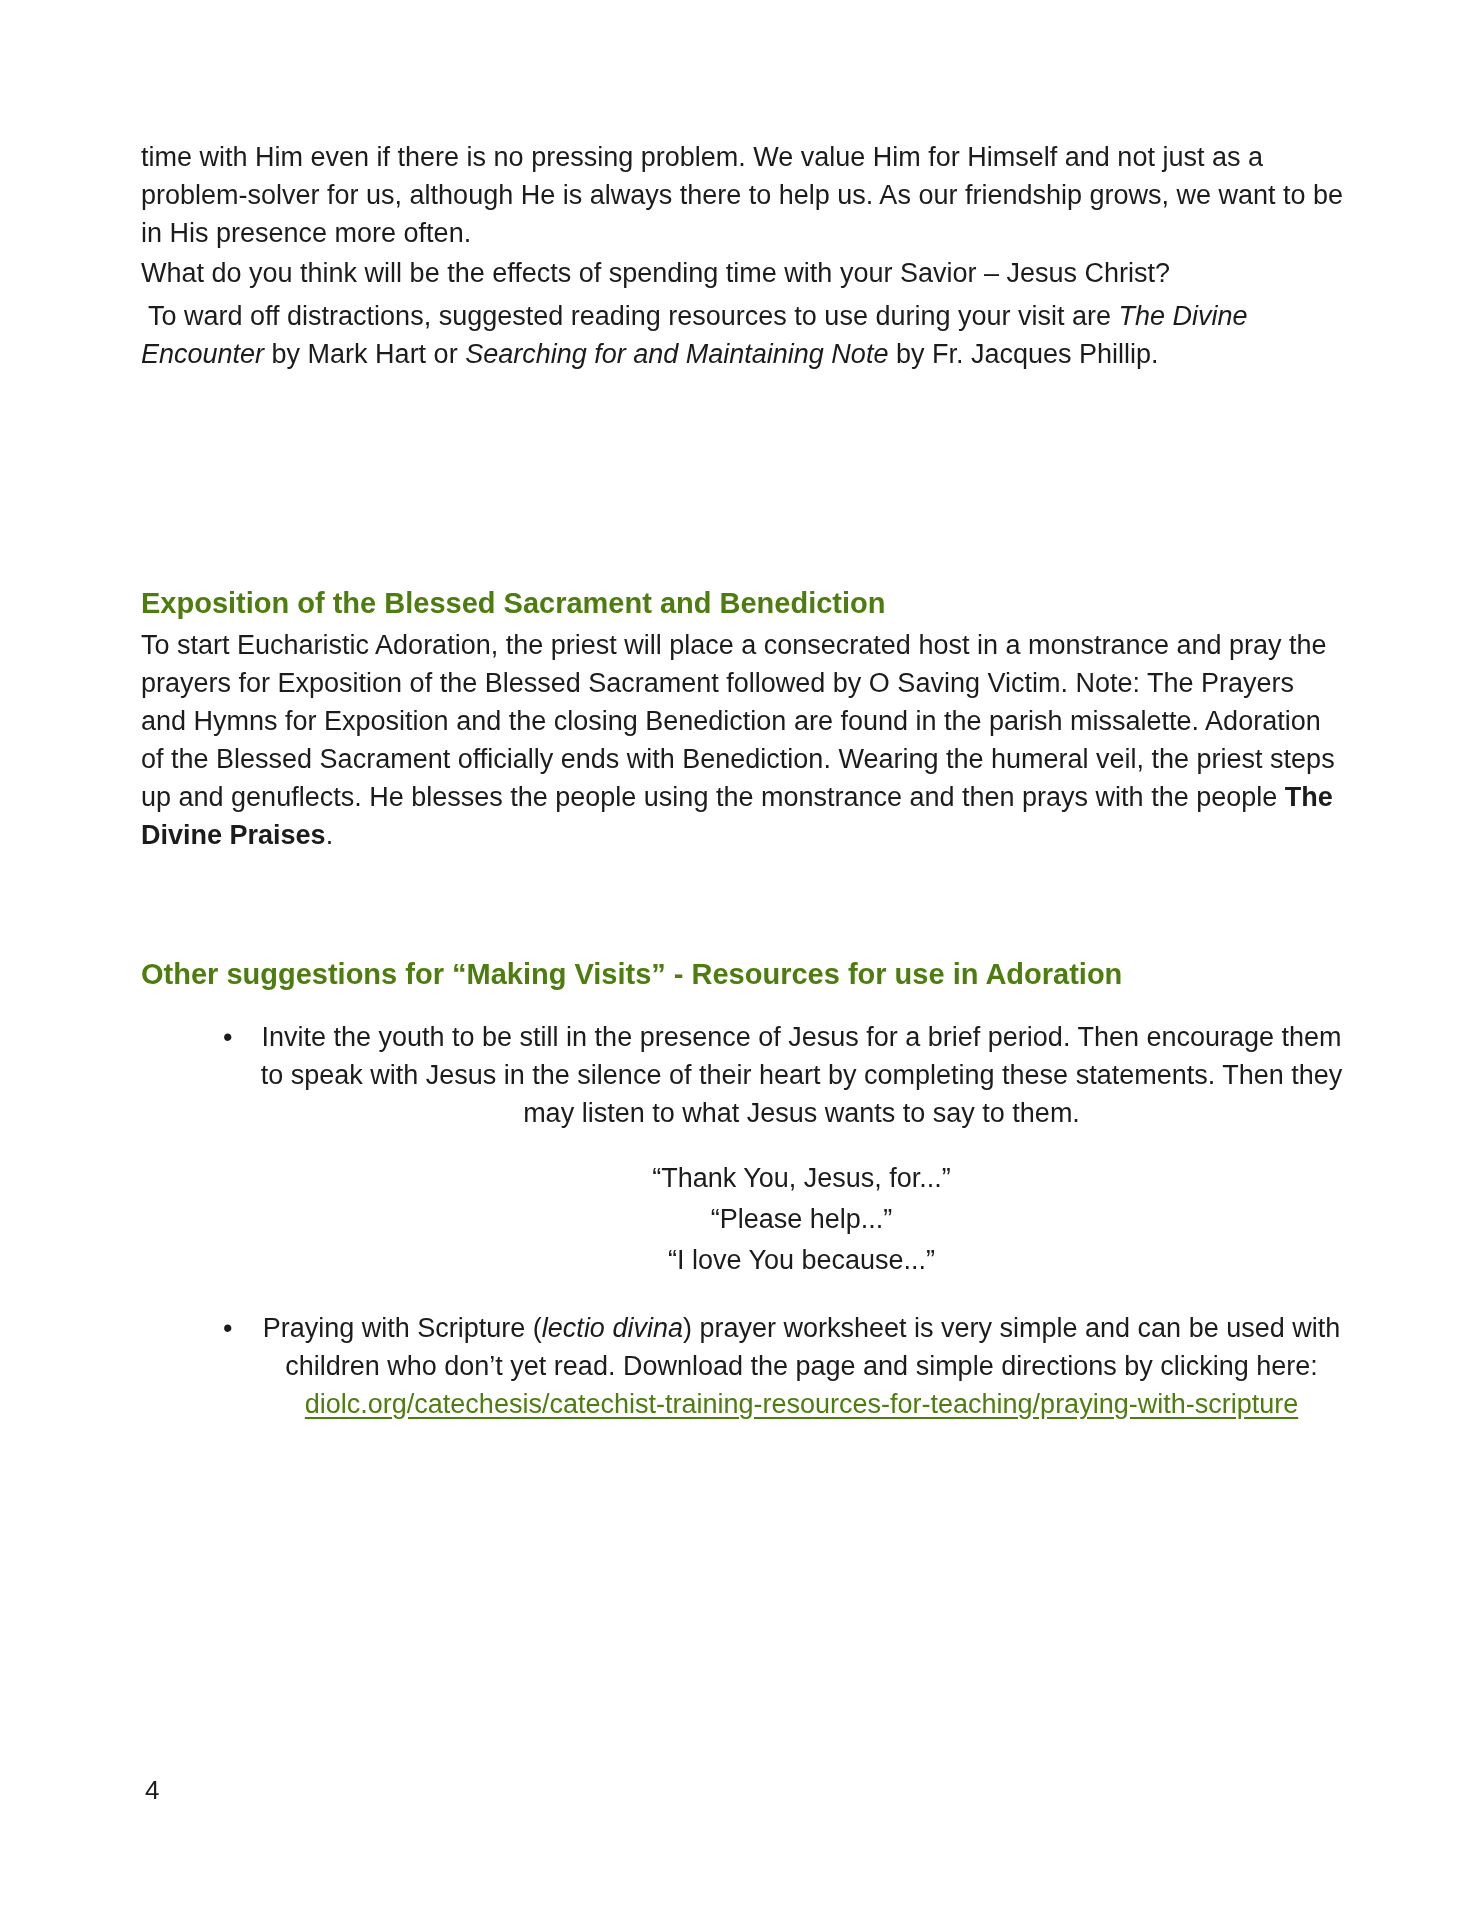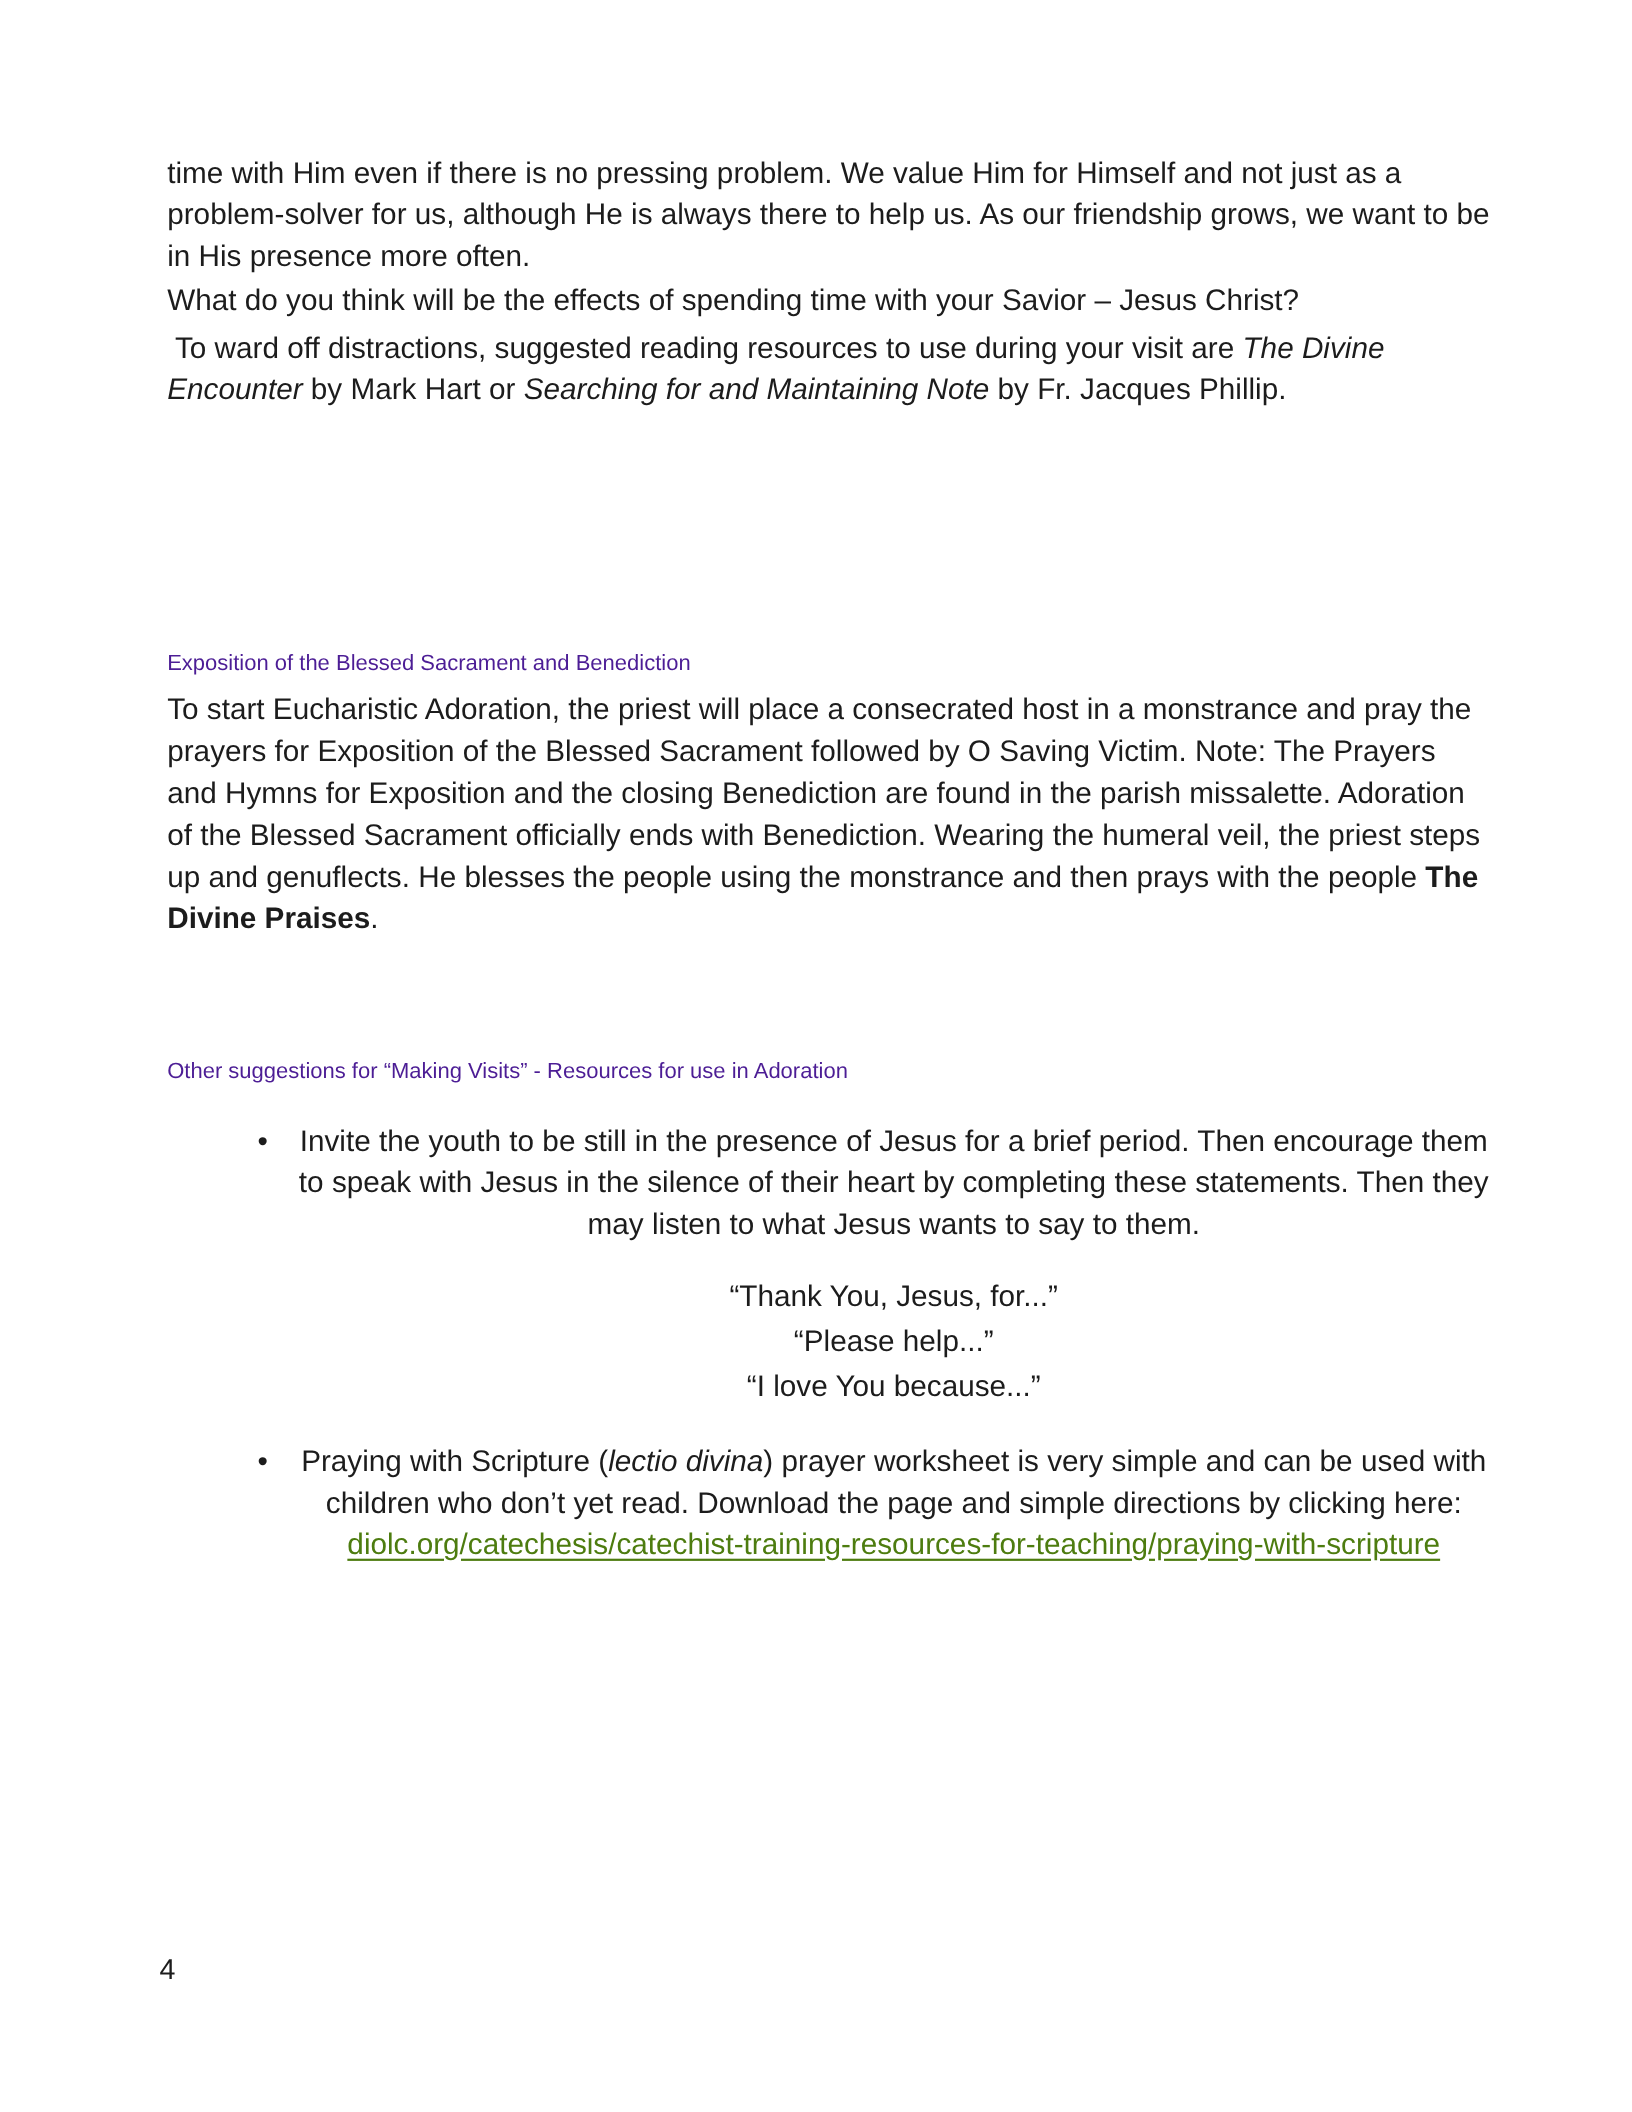--- a/index.html
+++ b/index.html
@@ -11,43 +11,43 @@
     position: relative;
     width: 1484px;
     height: 1920px;
     background: #ffffff;
     font-family: "Liberation Sans", sans-serif;
     color: #1c1c1c;
     overflow: hidden;
   }
   .content {
     position: absolute;
-    left: 152px;
+    left: 141px;
     top: 138px;
     width: 1204px;
   }
   p, h2, ul, li {
     margin: 0;
     padding: 0;
   }
   .body {
     font-size: 27px;
     line-height: 38px;
     font-weight: 400;
   }
   .question { margin-top: 2px; }
   .para-resources {
     margin-top: 5px;
     text-indent: 7px;
   }
   h2.doc-heading {
-    font-size: 20px;
+    font-size: 29px;
     line-height: 38px;
-    font-weight: 400;
-    color: #4c1d95;
+    font-weight: 700;
+    color: #4d7c0f;
   }
   .heading-exposition { margin-top: 211px; margin-bottom: 4px; }
   .heading-suggestions { margin-top: 101px; margin-bottom: 25px; }
   ul.bullets {
     list-style: none;
     text-align: center;
   }
   ul.bullets > li {
     position: relative;
     padding-left: 117px;

